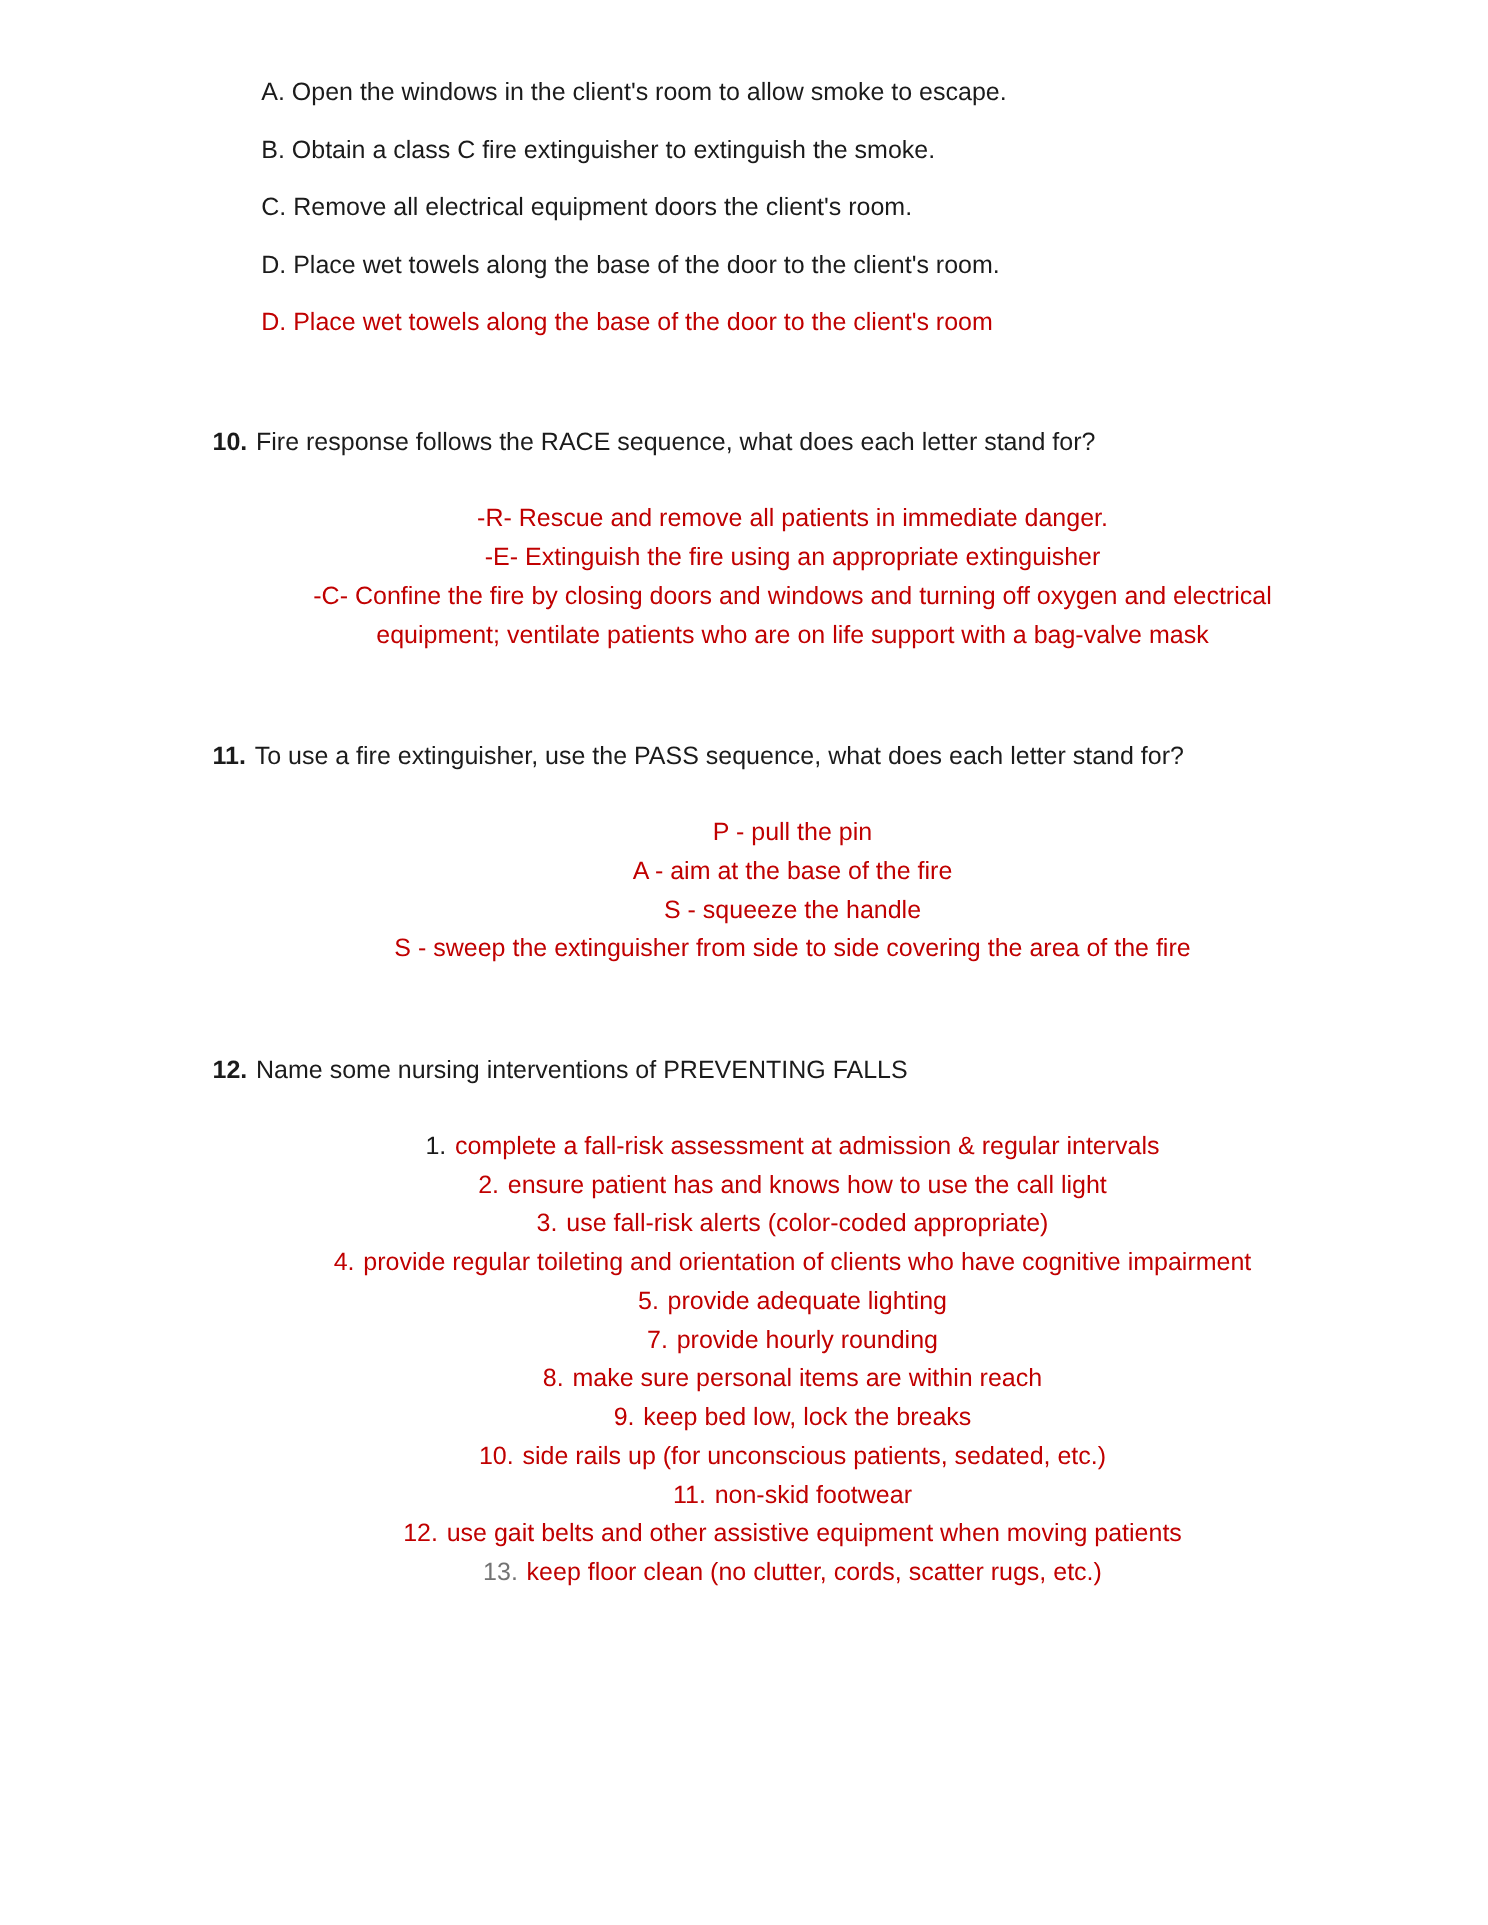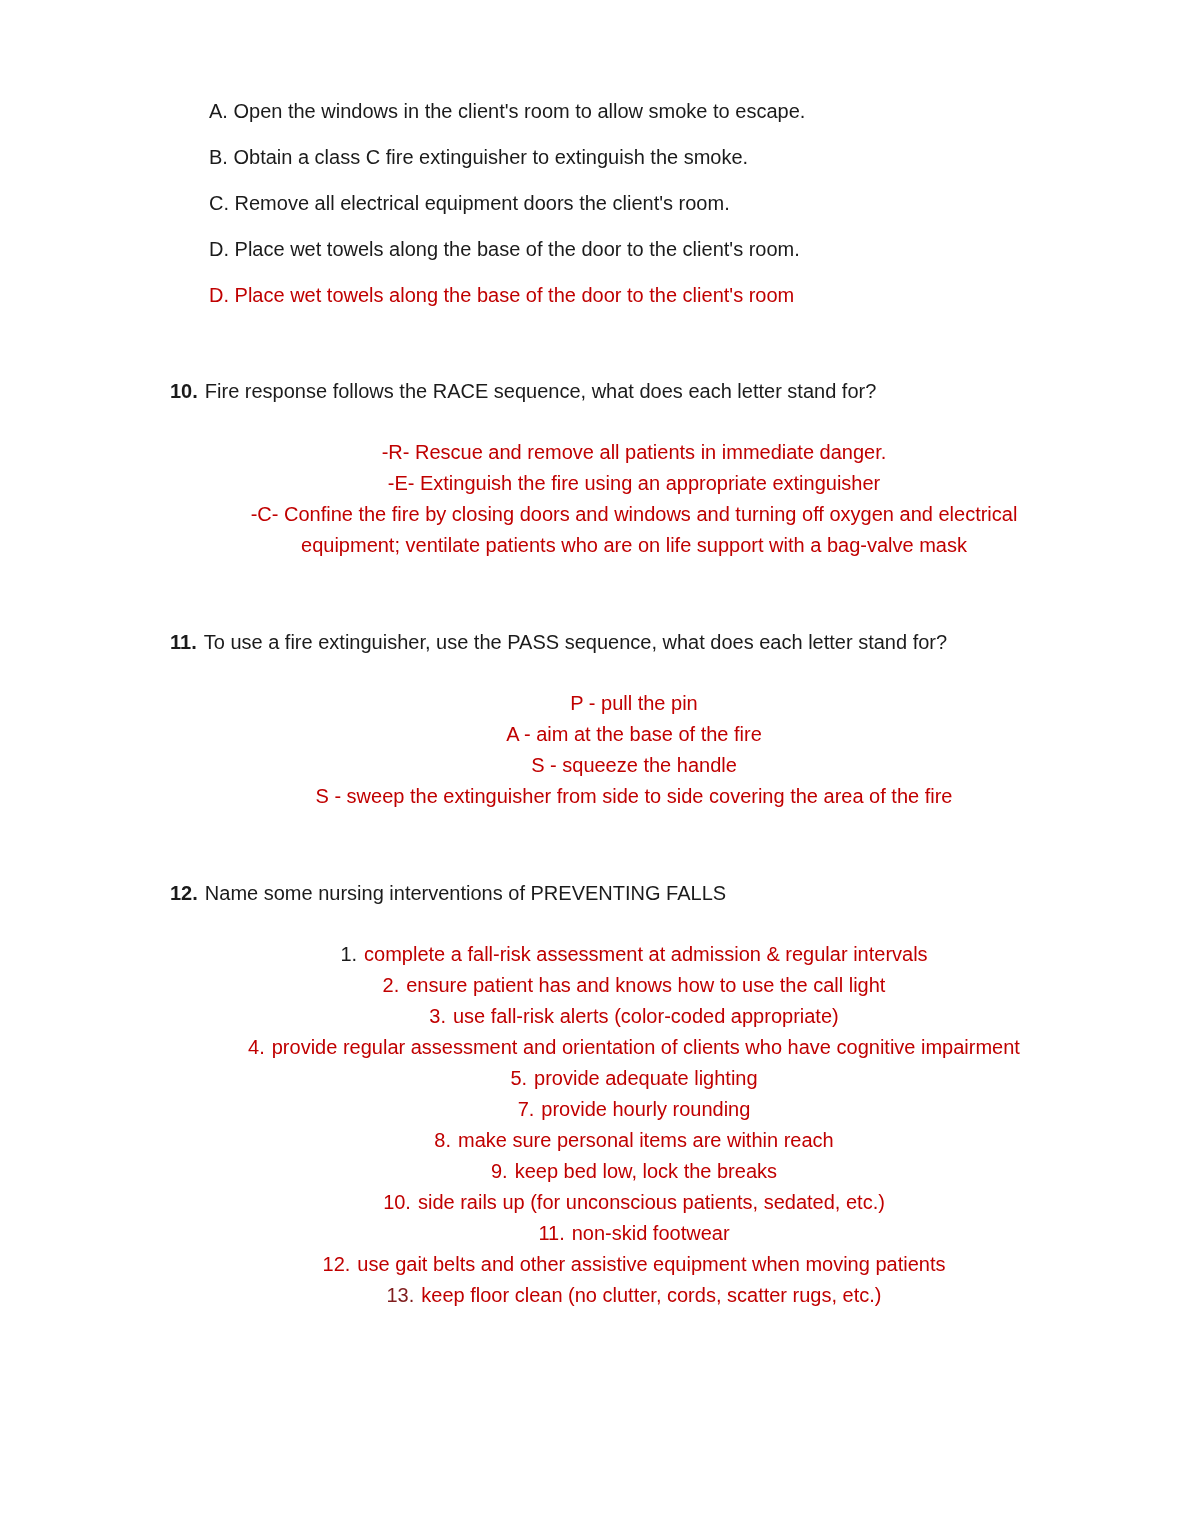--- a/index.html
+++ b/index.html
@@ -15,21 +15,21 @@
   }
   .page {
     position: relative;
     width: 1190px;
     height: 1540px;
     background: var(--bg);
     color: var(--ink);
     font-size: 20px;
     overflow: hidden;
   }
-  .mcq { padding-top: 96px; }
+  .mcq { padding-top: 59px; }
   .option {
     margin: 0 0 16px 209px;
     line-height: 30px;
   }
   .mcq-answer {
     margin: 0 0 0 209px;
     line-height: 30px;
     color: var(--red);
   }
   .question {
@@ -88,21 +88,21 @@
     <div class="ans">
       <span class="lnum" style="color: rgb(27, 27, 27);">1.</span><span>complete a fall-risk assessment at admission &amp; regular intervals</span>
     </div>
     <div class="ans">
       <span class="lnum" style="color: rgb(192, 0, 0);">2.</span><span>ensure patient has and knows how to use the call light</span>
     </div>
     <div class="ans">
       <span class="lnum" style="color: rgb(192, 0, 0);">3.</span><span>use fall-risk alerts (color-coded appropriate)</span>
     </div>
     <div class="ans">
-      <span class="lnum" style="color: rgb(192, 0, 0);">4.</span><span>provide regular assessment and orientation of clients who have cognitive impairment</span>
+      <span class="lnum" style="color: rgb(192, 0, 0);">4.</span><span>provide regular toileting and orientation of clients who have cognitive impairment</span>
     </div>
     <div class="ans">
       <span class="lnum" style="color: rgb(192, 0, 0);">5.</span><span>provide adequate lighting</span>
     </div>
     <div class="ans">
       <span class="lnum" style="color: rgb(192, 0, 0);">7.</span><span>provide hourly rounding</span>
     </div>
     <div class="ans">
       <span class="lnum" style="color: rgb(192, 0, 0);">8.</span><span>make sure personal items are within reach</span>
     </div>
@@ -112,17 +112,17 @@
     <div class="ans">
       <span class="lnum" style="color: rgb(192, 0, 0);">10.</span><span>side rails up (for unconscious patients, sedated, etc.)</span>
     </div>
     <div class="ans">
       <span class="lnum" style="color: rgb(192, 0, 0);">11.</span><span>non-skid footwear</span>
     </div>
     <div class="ans">
       <span class="lnum" style="color: rgb(192, 0, 0);">12.</span><span>use gait belts and other assistive equipment when moving patients</span>
     </div>
     <div class="ans">
-      <span class="lnum" style="color: #7f1d1d;">13.</span><span>keep floor clean (no clutter, cords, scatter rugs, etc.)</span>
+      <span class="lnum" style="color: #737373;">13.</span><span>keep floor clean (no clutter, cords, scatter rugs, etc.)</span>
     </div>
   </div>
 
 </div>
 
 </body></html>

